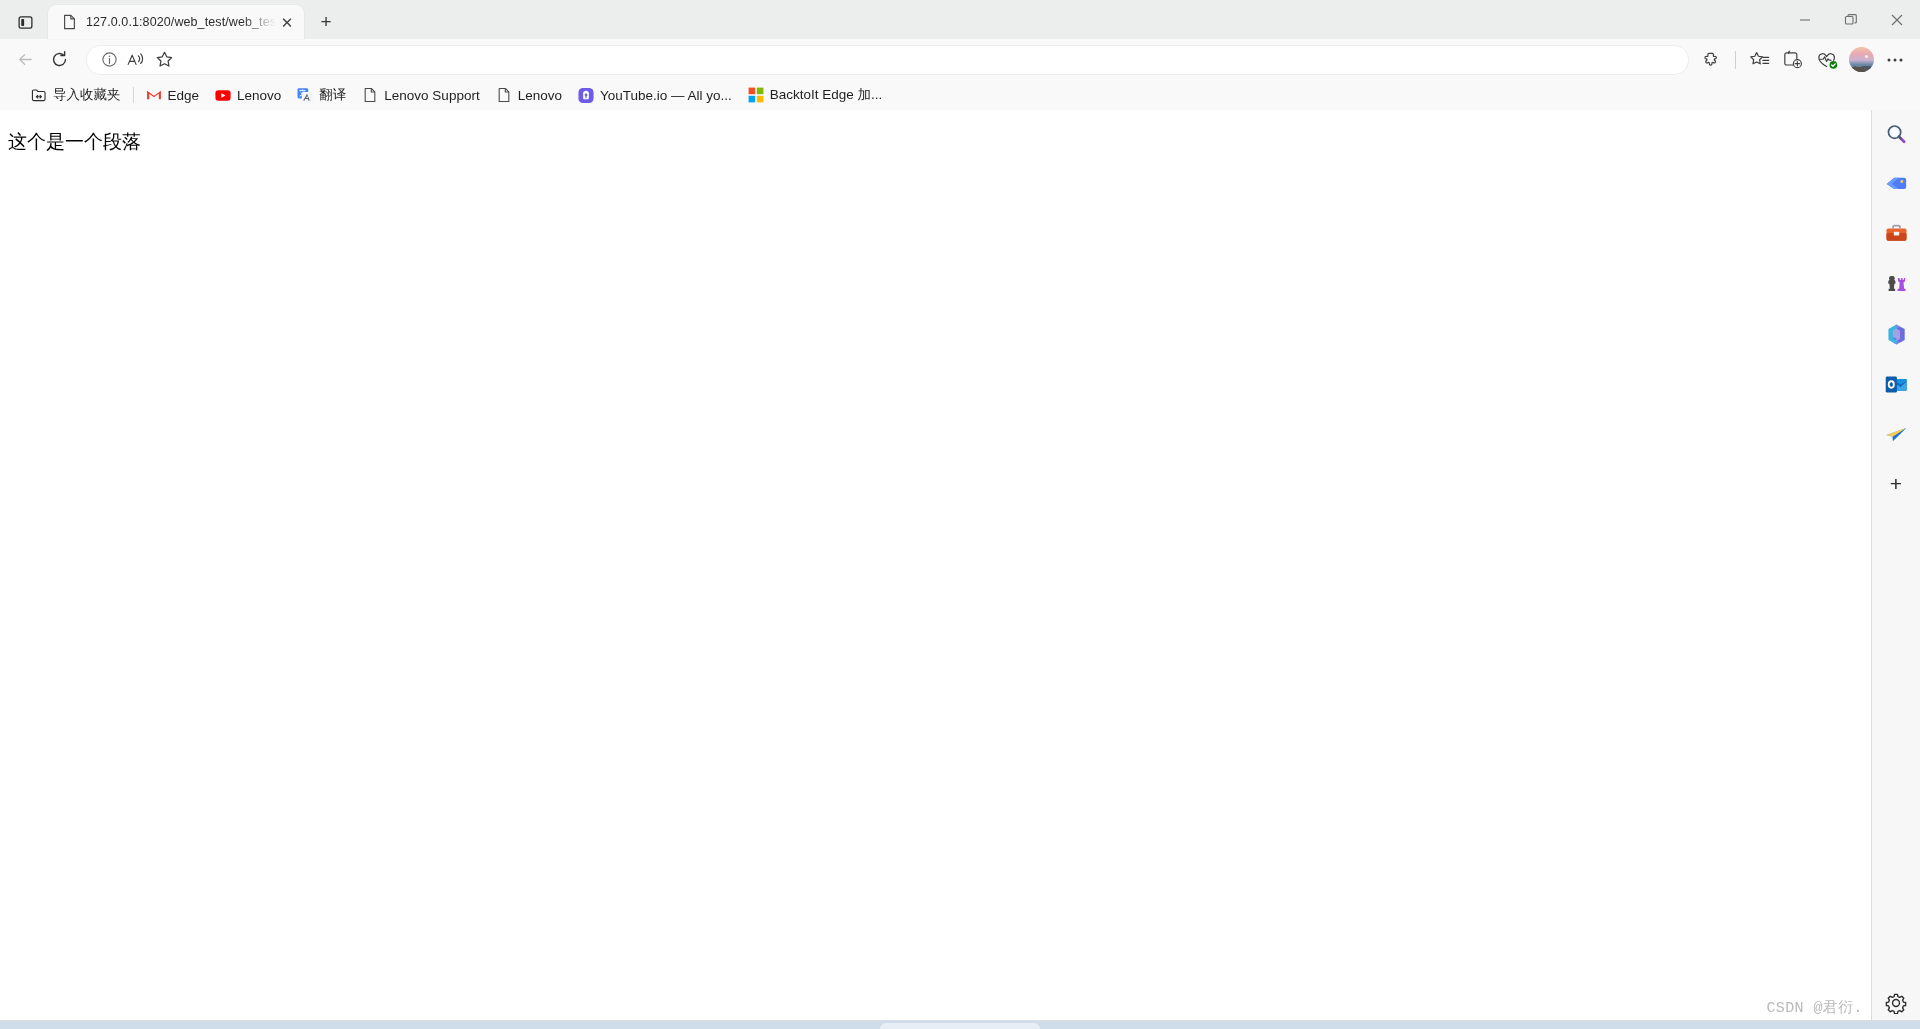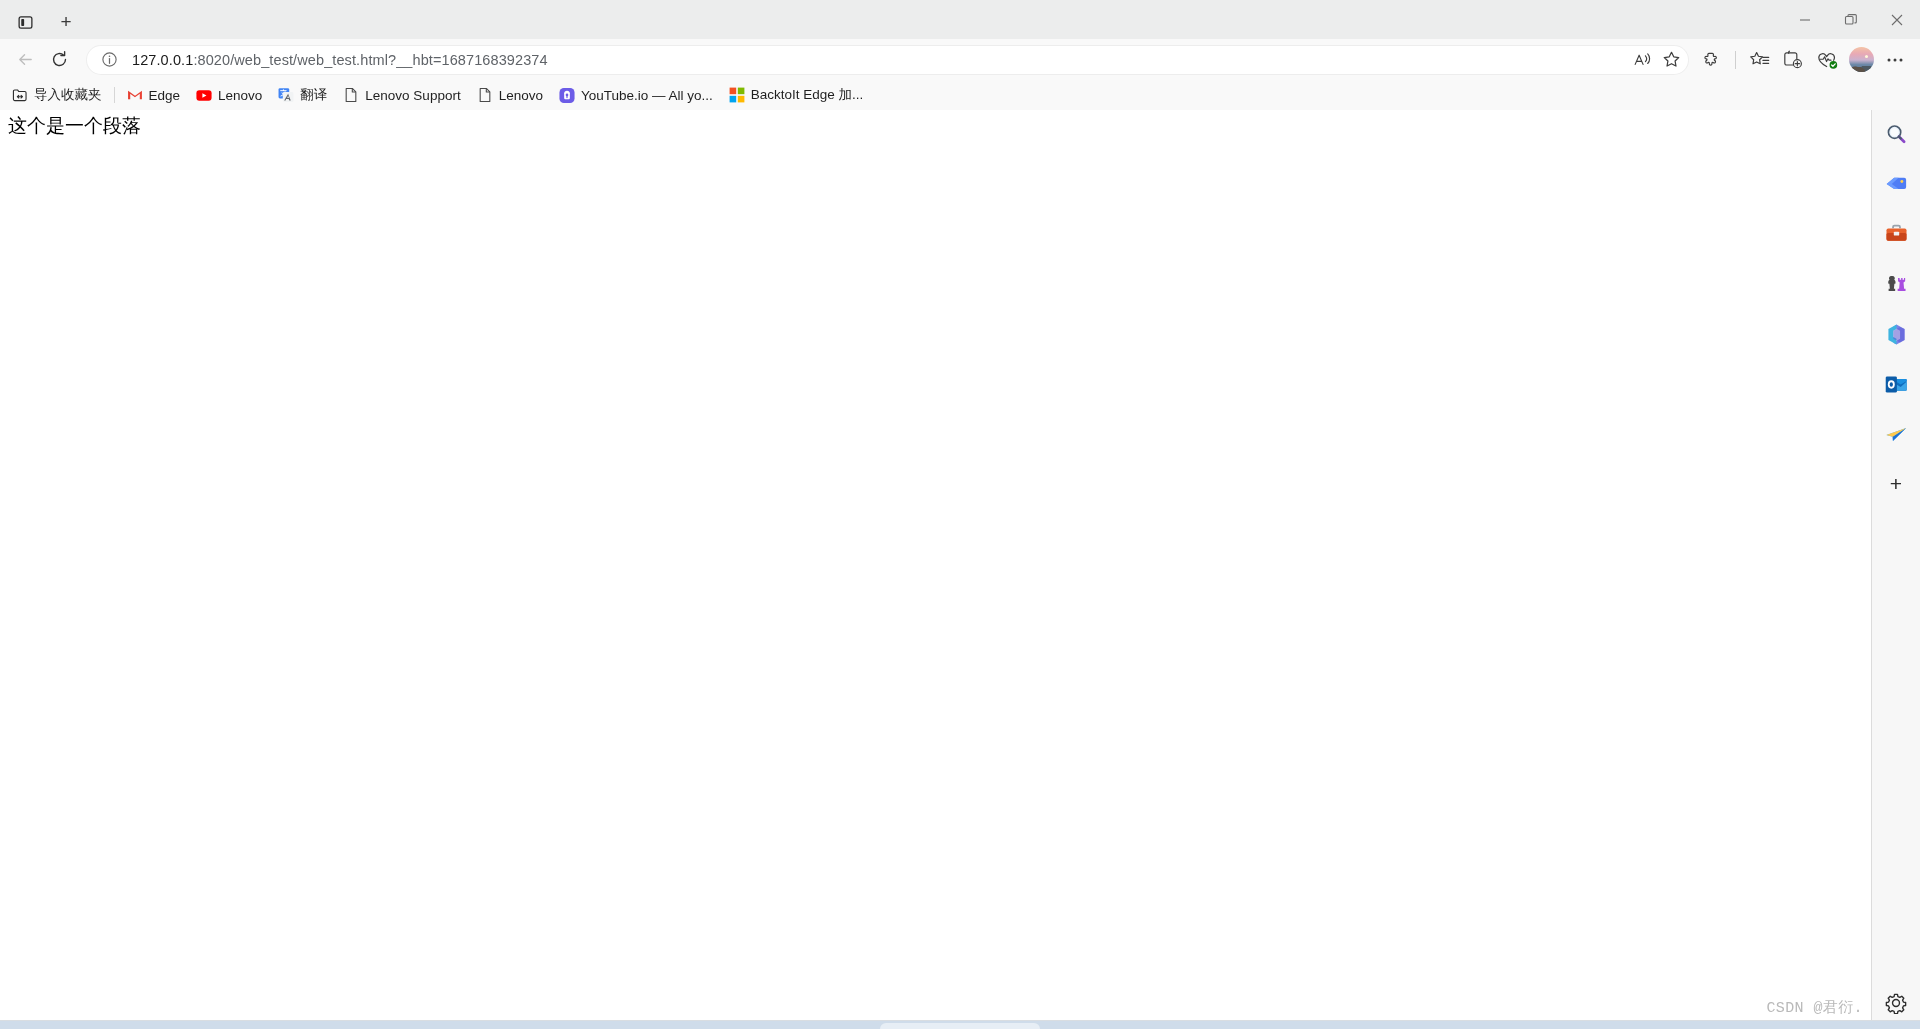--- a/index.html
+++ b/index.html
@@ -212,21 +212,21 @@
     background: #fff7d8;
   }
 
   
   .bookmarks {
     height: 30px;
     flex: 0 0 30px;
     background: #f9f9f9;
     display: flex;
     align-items: center;
-    padding: 0 4px;
+    padding: 0 23px;
     gap: 0px;
   }
   .bm {
     height: 24px;
     display: flex;
     align-items: center;
     padding: 0 8px;
     border-radius: 5px;
     gap: 6px;
     white-space: nowrap;
@@ -250,21 +250,21 @@
 
   .page {
     flex: 1 1 auto;
     background: #ffffff;
     position: relative;
     overflow: hidden;
   }
   .page-paragraph {
     position: absolute;
     left: 8px;
-    top: 4px;
+    top: 20px;
     font-size: 19px;
     color: #000;
     font-family: "DejaVu Sans", "Liberation Sans", sans-serif;
     line-height: 1.2;
   }
 
   
   .sidebar {
     width: 49px;
     flex: 0 0 49px;
@@ -337,20 +337,30 @@
 
     <div class="tab-search-btn">
       <span>
         <svg width="17" height="17" viewBox="0 0 20 20" fill="none">
           <rect x="2.5" y="3.5" width="15" height="13" rx="2.2" stroke="#2b2b2b" stroke-width="1.5"></rect>
           <rect x="5" y="6" width="3.4" height="8" rx="0.8" fill="#2b2b2b"></rect>
         </svg>
       </span>
     </div>
 
+    <div class="tab">
+      <span class="tab-favicon">
+        <svg width="15" height="16" viewBox="0 0 16 18" fill="none">
+          <path d="M2.5 1.5h7l4 4v11h-11z" stroke="#4a4a4a" stroke-width="1.3" stroke-linejoin="round"></path>
+          <path d="M9.5 1.5v4h4" stroke="#4a4a4a" stroke-width="1.3" stroke-linejoin="round"></path>
+        </svg>
+      </span>
+      <span class="tab-title">127.0.0.1:8020/web_test/web_tes</span>
+      <span class="tab-close">✕</span>
+    </div>
 
     <div class="new-tab-btn">+</div>
 
     <div class="window-controls">
       <div class="win-btn">
         <svg width="12" height="12" viewBox="0 0 12 12">
             <path d="M1 6h10" stroke="#6d6d6d" stroke-width="1.1"></path>
           </svg>
       </div>
       <div class="win-btn">
@@ -387,21 +397,20 @@
     </div>
 
     <div class="omnibox">
       <span class="omnibox-info">
         <svg width="17" height="17" viewBox="0 0 18 18" fill="none">
           <circle cx="9" cy="9" r="7" stroke="#6b6b6b" stroke-width="1.2"></circle>
           <path d="M9 8v5" stroke="#6b6b6b" stroke-width="1.3" stroke-linecap="round"></path>
           <circle cx="9" cy="5.6" r="0.85" fill="#6b6b6b"></circle>
         </svg>
       </span>
-      <span class="omnibox-url"><span class="host">127.0.0.1</span><span>:8020/web_test/web_test.html?__hbt=1687168392374</span></span>
       <span class="omnibox-actions">
         <span class="omni-btn">
           <svg width="21" height="18" viewBox="0 0 24 20" fill="none">
             <path d="M2.5 15L7 4.5L11.5 15M4.2 11.6h5.6" stroke="#3d3d3d" stroke-width="1.3" stroke-linecap="round" stroke-linejoin="round"></path>
             <path d="M14.2 5.2a5 5 0 010 6.6M16.8 3a8 8 0 010 11" stroke="#3d3d3d" stroke-width="1.3" stroke-linecap="round"></path>
           </svg>
         </span>
         <span class="omni-btn">
           <svg width="19" height="19" viewBox="0 0 20 20" fill="none">
             <path d="M10 2.4l2.35 4.76 5.25.77-3.8 3.7.9 5.23L10 14.4l-4.7 2.46.9-5.23-3.8-3.7 5.25-.77z" stroke="#3d3d3d" stroke-width="1.3" stroke-linejoin="round"></path>

